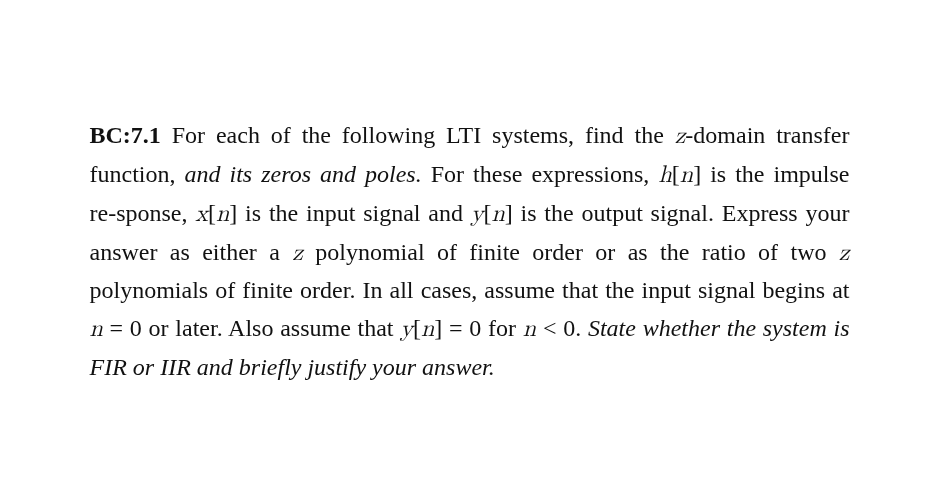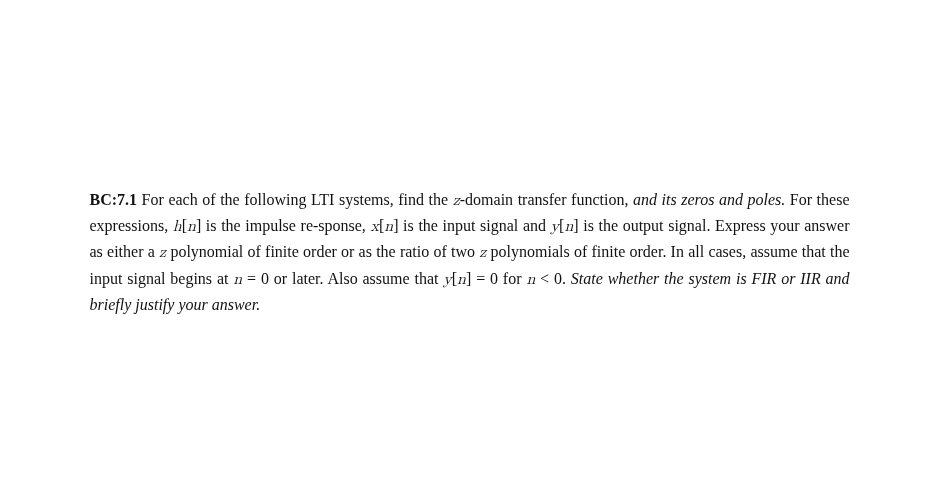--- a/index.html
+++ b/index.html
@@ -21,21 +21,21 @@
     .content-block {
       width: 820px;
       padding: 20px 30px;
       font-size: 20px;
       line-height: 1.55;
       color: #111111;
       text-align: justify;
     }
 
     .problem-text {
-      font-size: 16px;
+      font-size: 24px;
       line-height: 1.58;
     }
 
     .bold-label {
       font-weight: bold;
     }
 
     em.italic-style {
       font-style: italic;
     }

